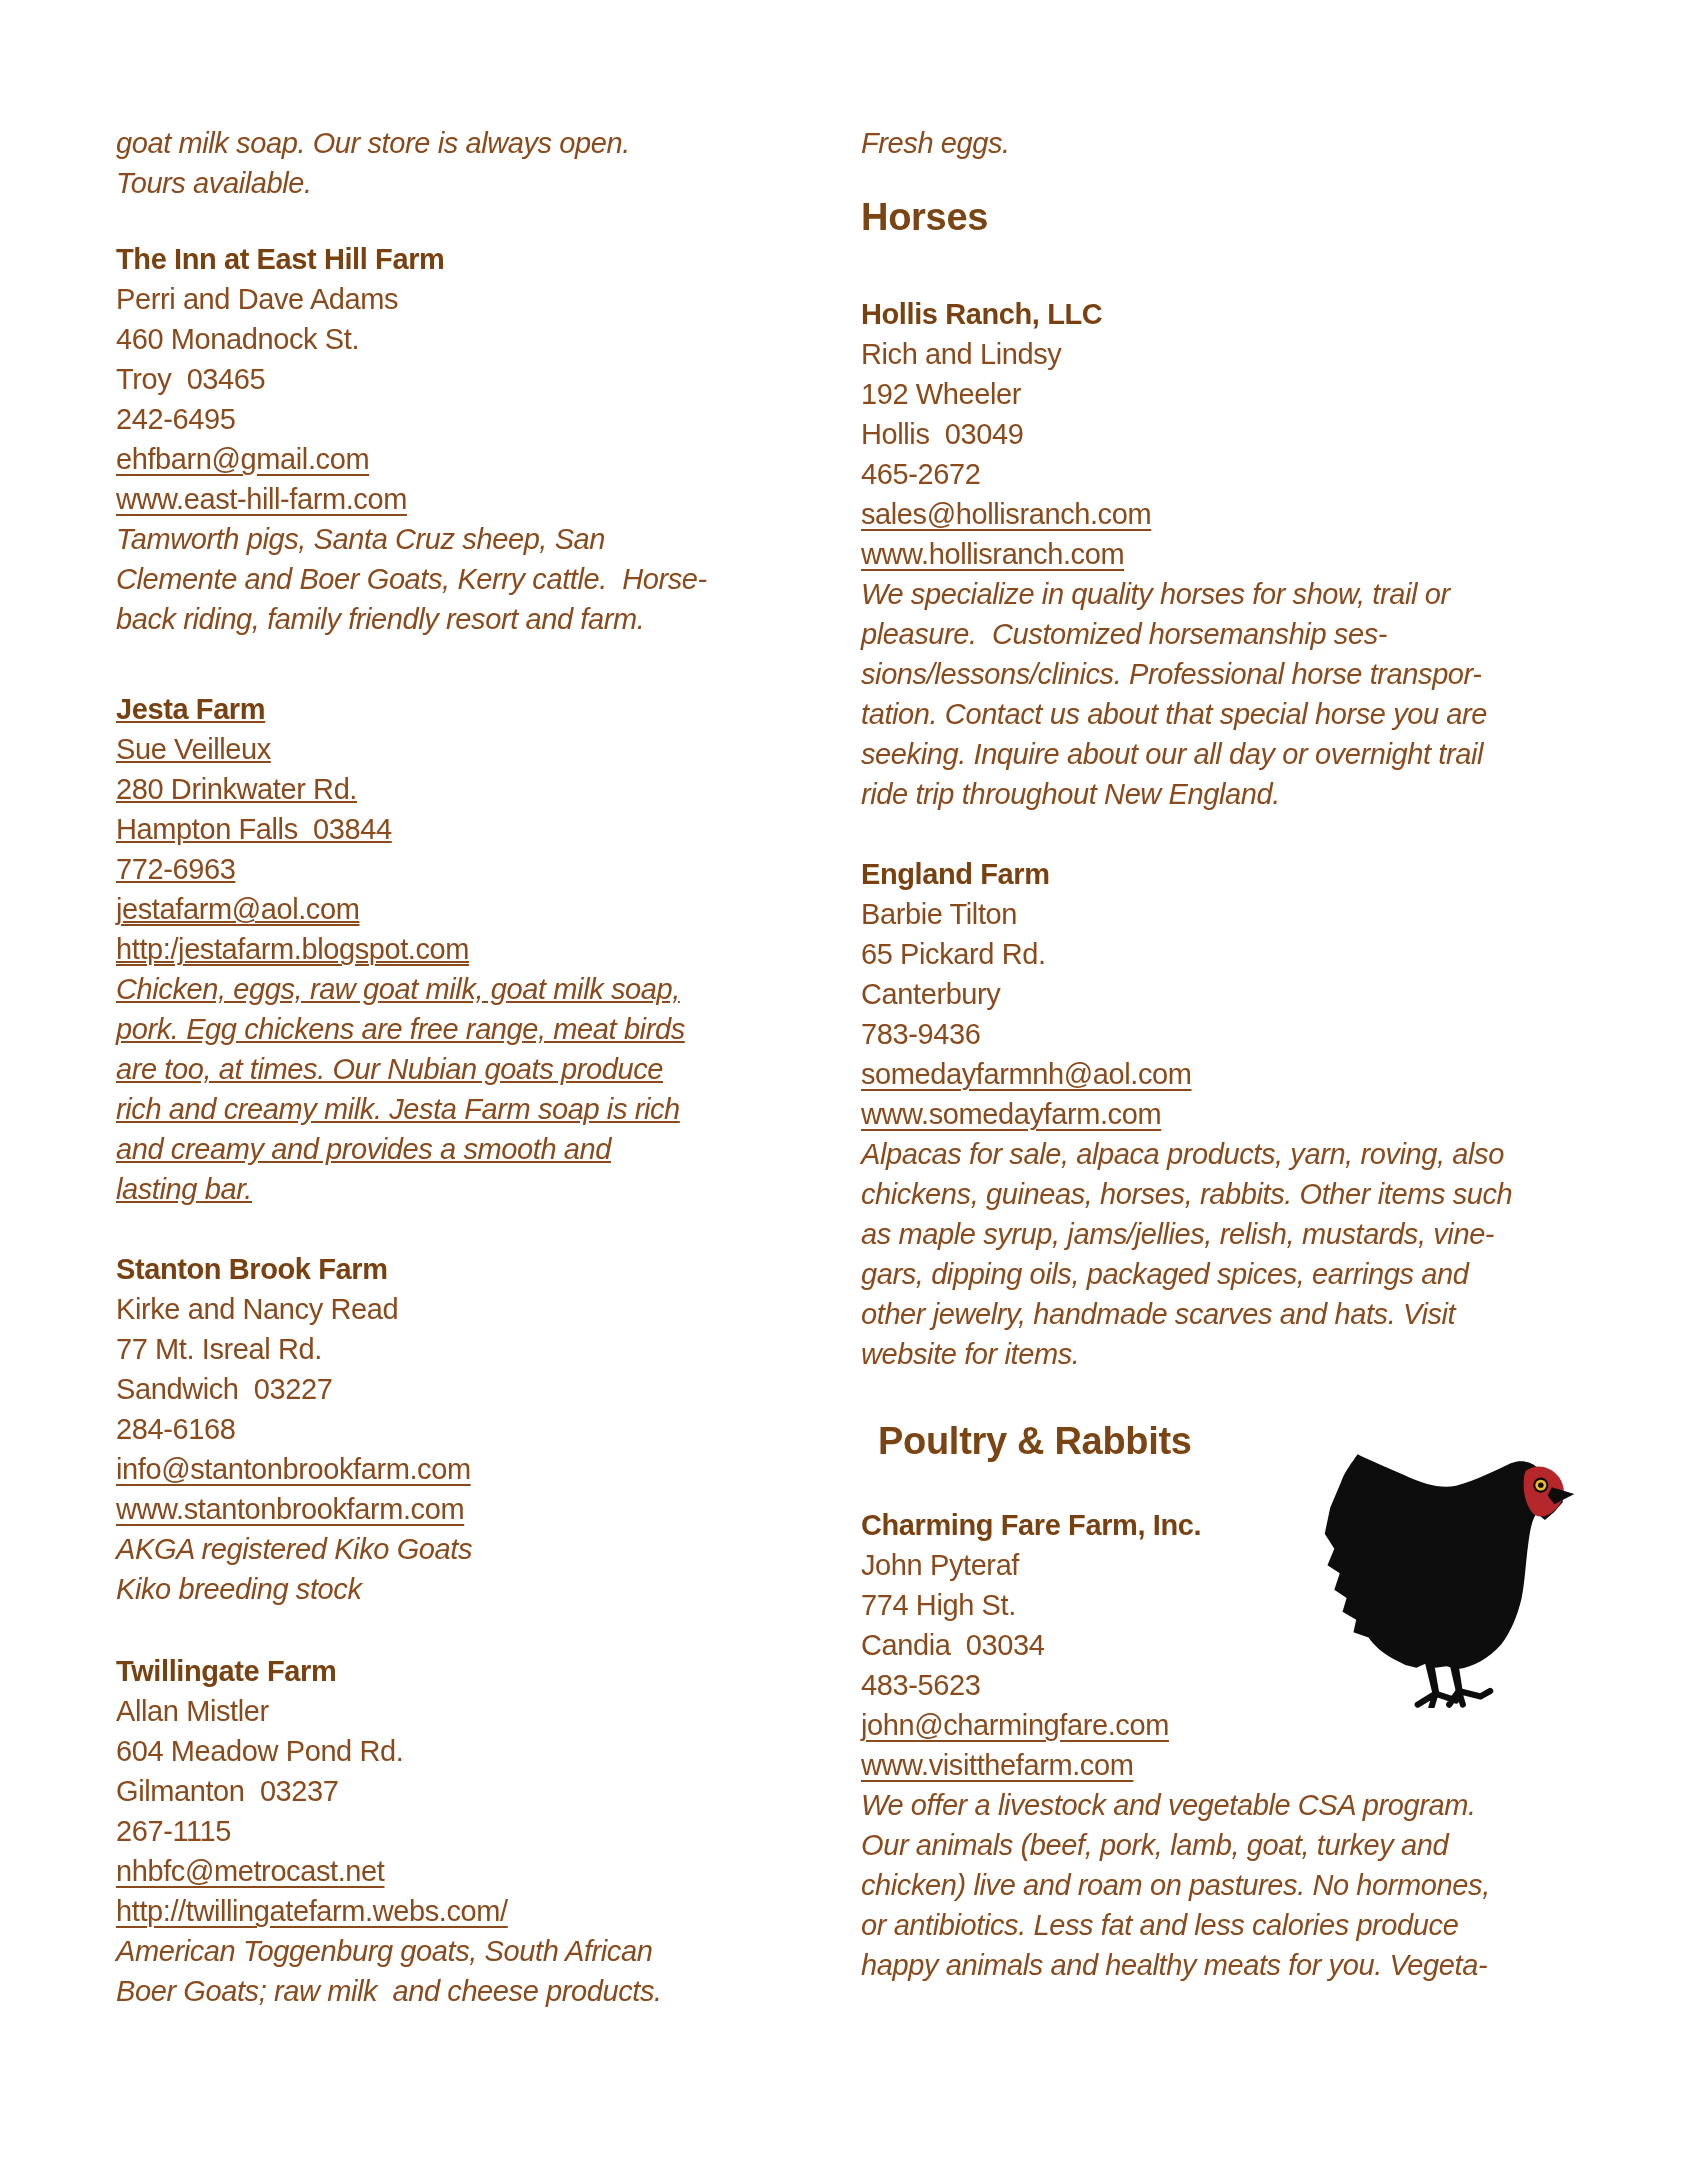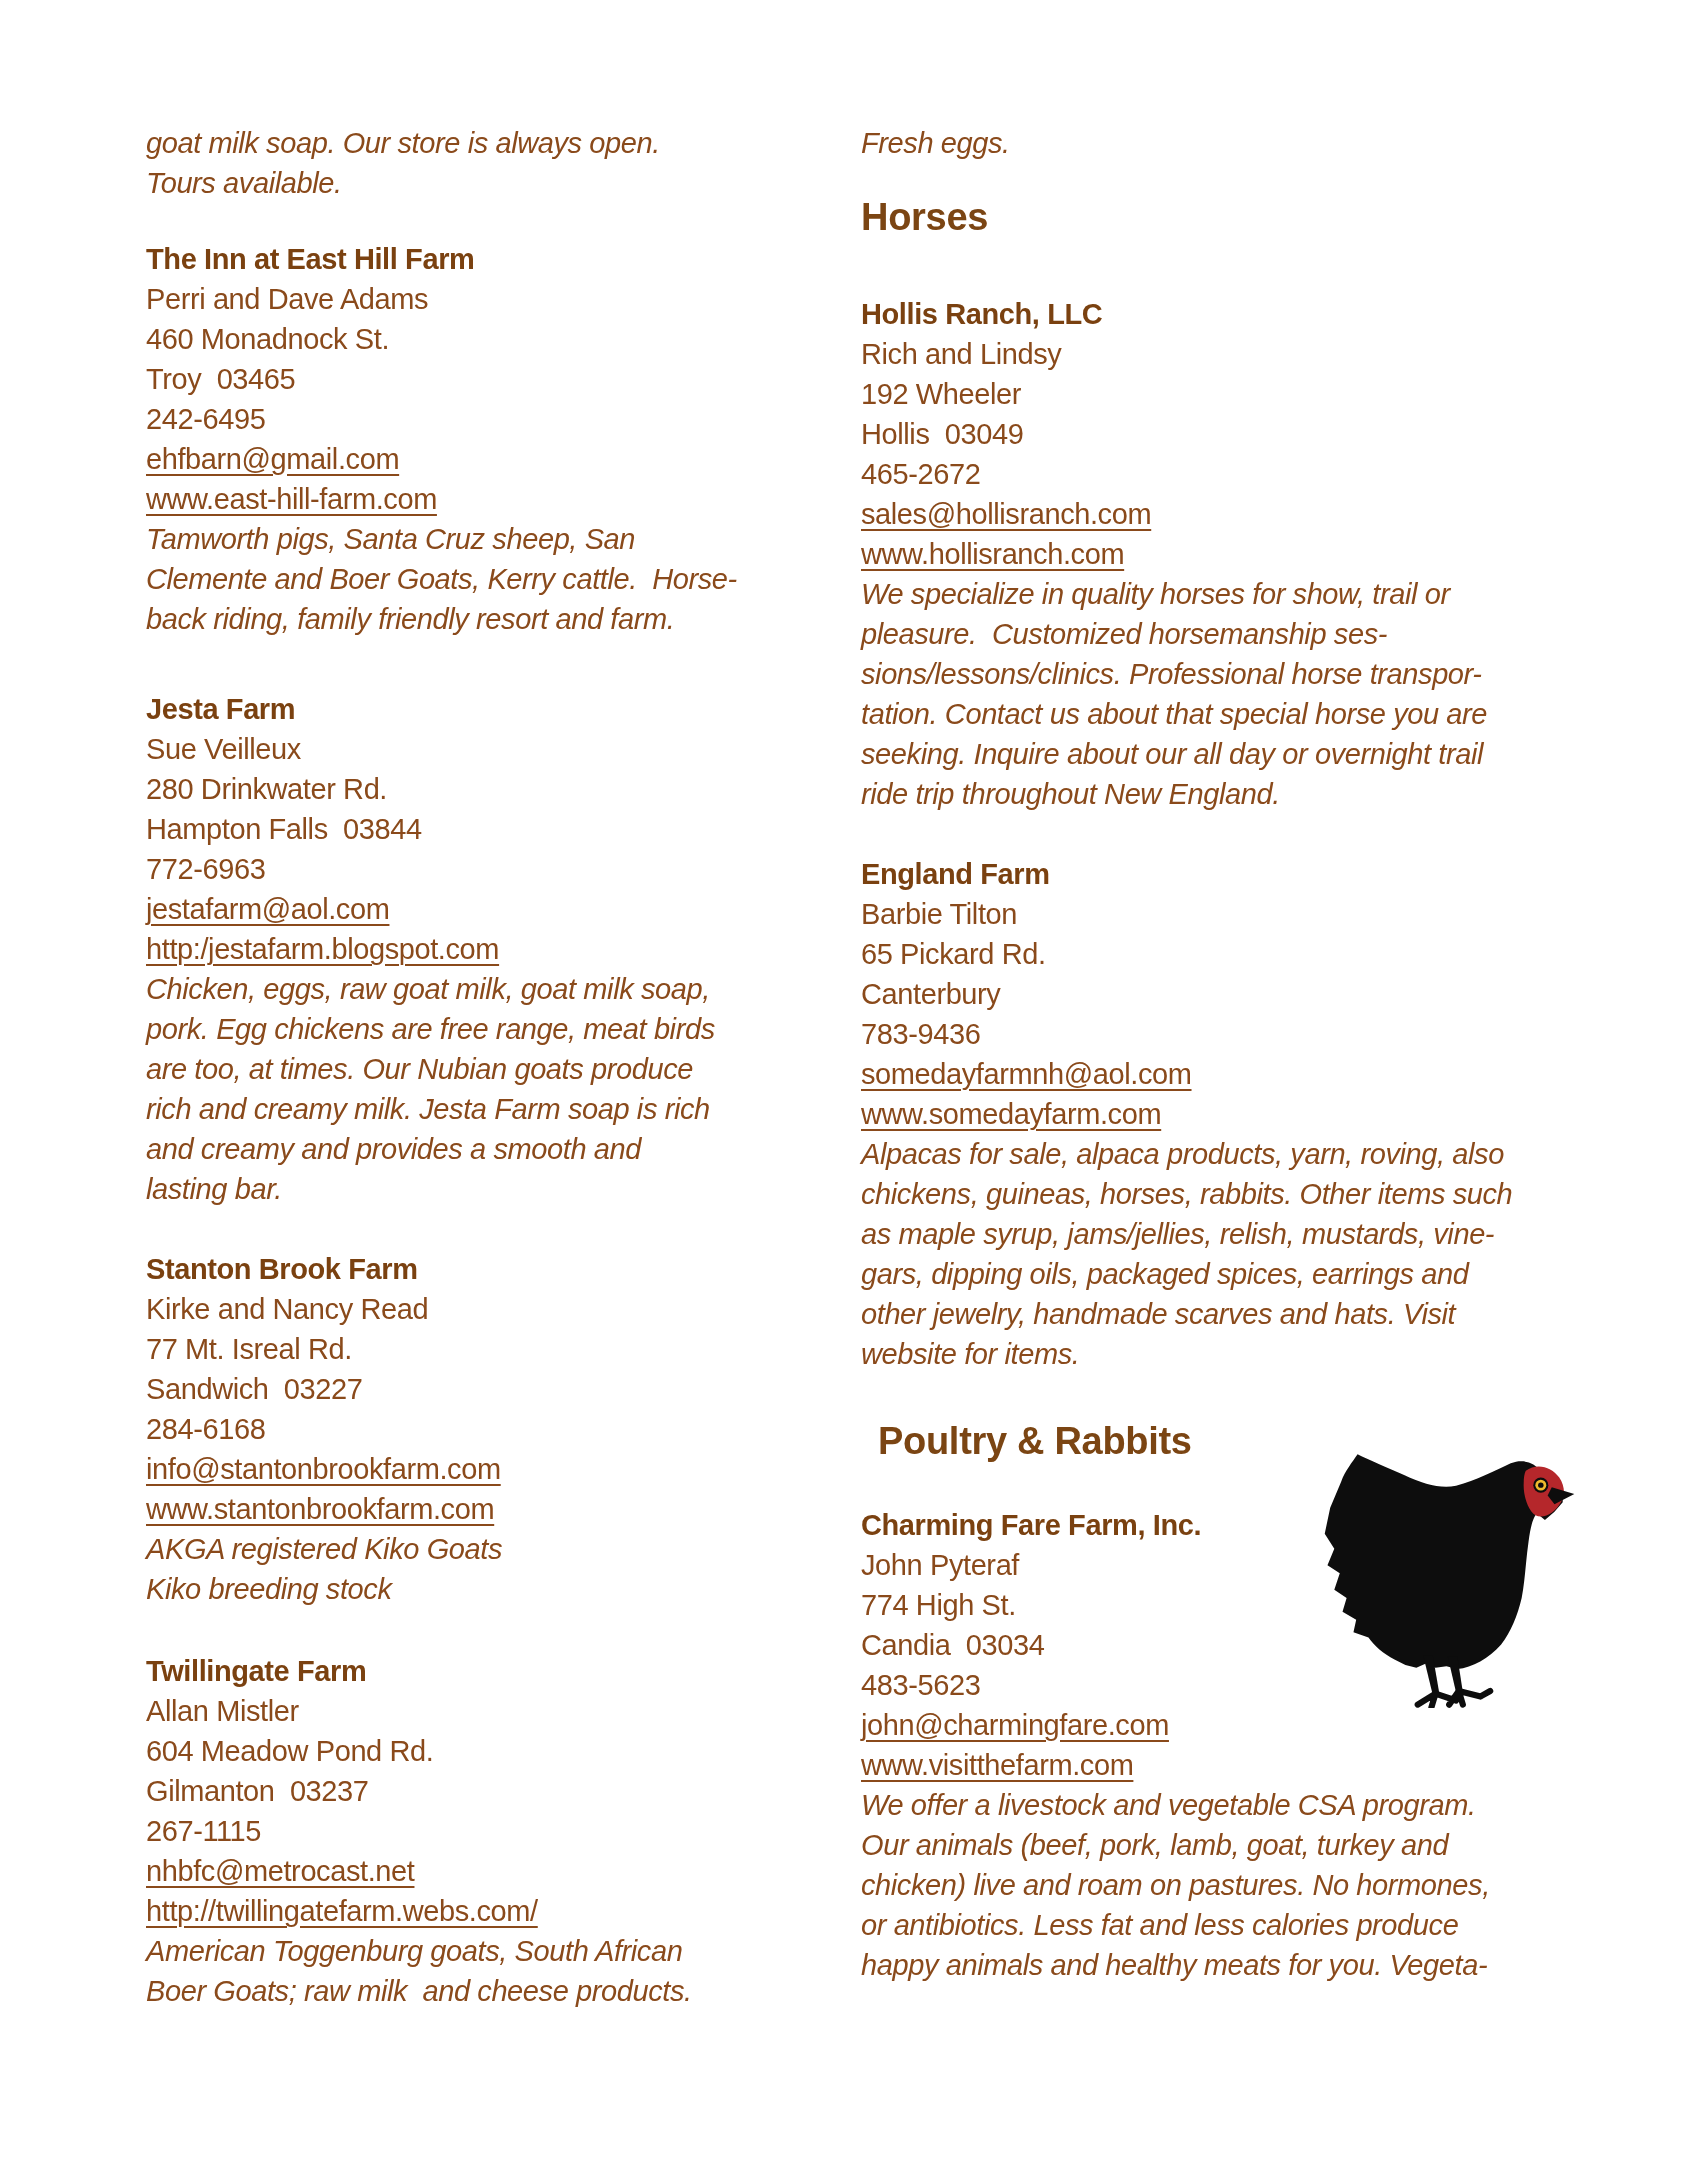--- a/index.html
+++ b/index.html
@@ -5,21 +5,21 @@
   html,body{margin:0;padding:0;background:#ffffff;}
   .page{
     position:relative;
     width:1687px;height:2183px;
     background:#ffffff;
     font-family:"Liberation Sans","DejaVu Sans",sans-serif;
     color:#8a4a1b;
     overflow:hidden;
   }
   .col{position:absolute;top:123px;}
-  .col-left{left:146px;width:675px;}
+  .col-left{left:116px;width:675px;}
   .col-right{left:861px;width:688px;}
   .line{
     height:40px;line-height:40px;
     font-size:29px;letter-spacing:-0.4px;
     white-space:pre;
   }
   .italic{font-style:italic;}
   .name{font-weight:bold;color:#7a4110;}
   .link{
     text-decoration:underline;
@@ -31,21 +31,21 @@
   .heading{
     height:46px;line-height:46px;
     font-size:38px;font-weight:bold;
     color:#7b4513;letter-spacing:-0.3px;
     white-space:pre;
   }
   .intro-block{margin:0;}
   .farm{margin:0;}
   
   .l-farm-0{margin-top:36px;}
-  .l-farm-1{margin-top:50px;}
+  .l-farm-1{margin-top:50px;text-decoration:underline;}
   .l-farm-2{margin-top:40px;}
   .l-farm-3{margin-top:42px;}
   .r-heading-horses{margin-top:31px;}
   .r-farm-0{margin-top:54px;}
   .r-farm-1{margin-top:40px;}
   .r-heading-poultry{margin-top:44px;margin-left:17px;}
   .r-farm-2{margin-top:41px;}
   .chicken{
     position:absolute;left:1322px;top:1451px;
     width:253px;height:257px;

